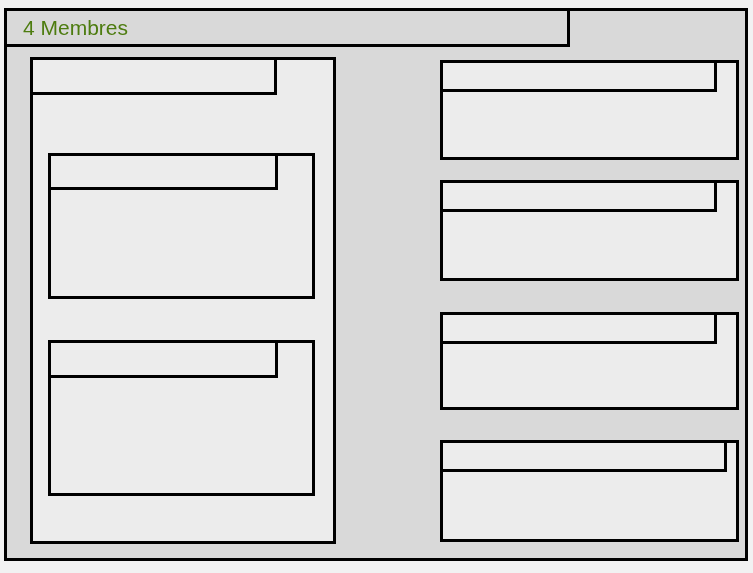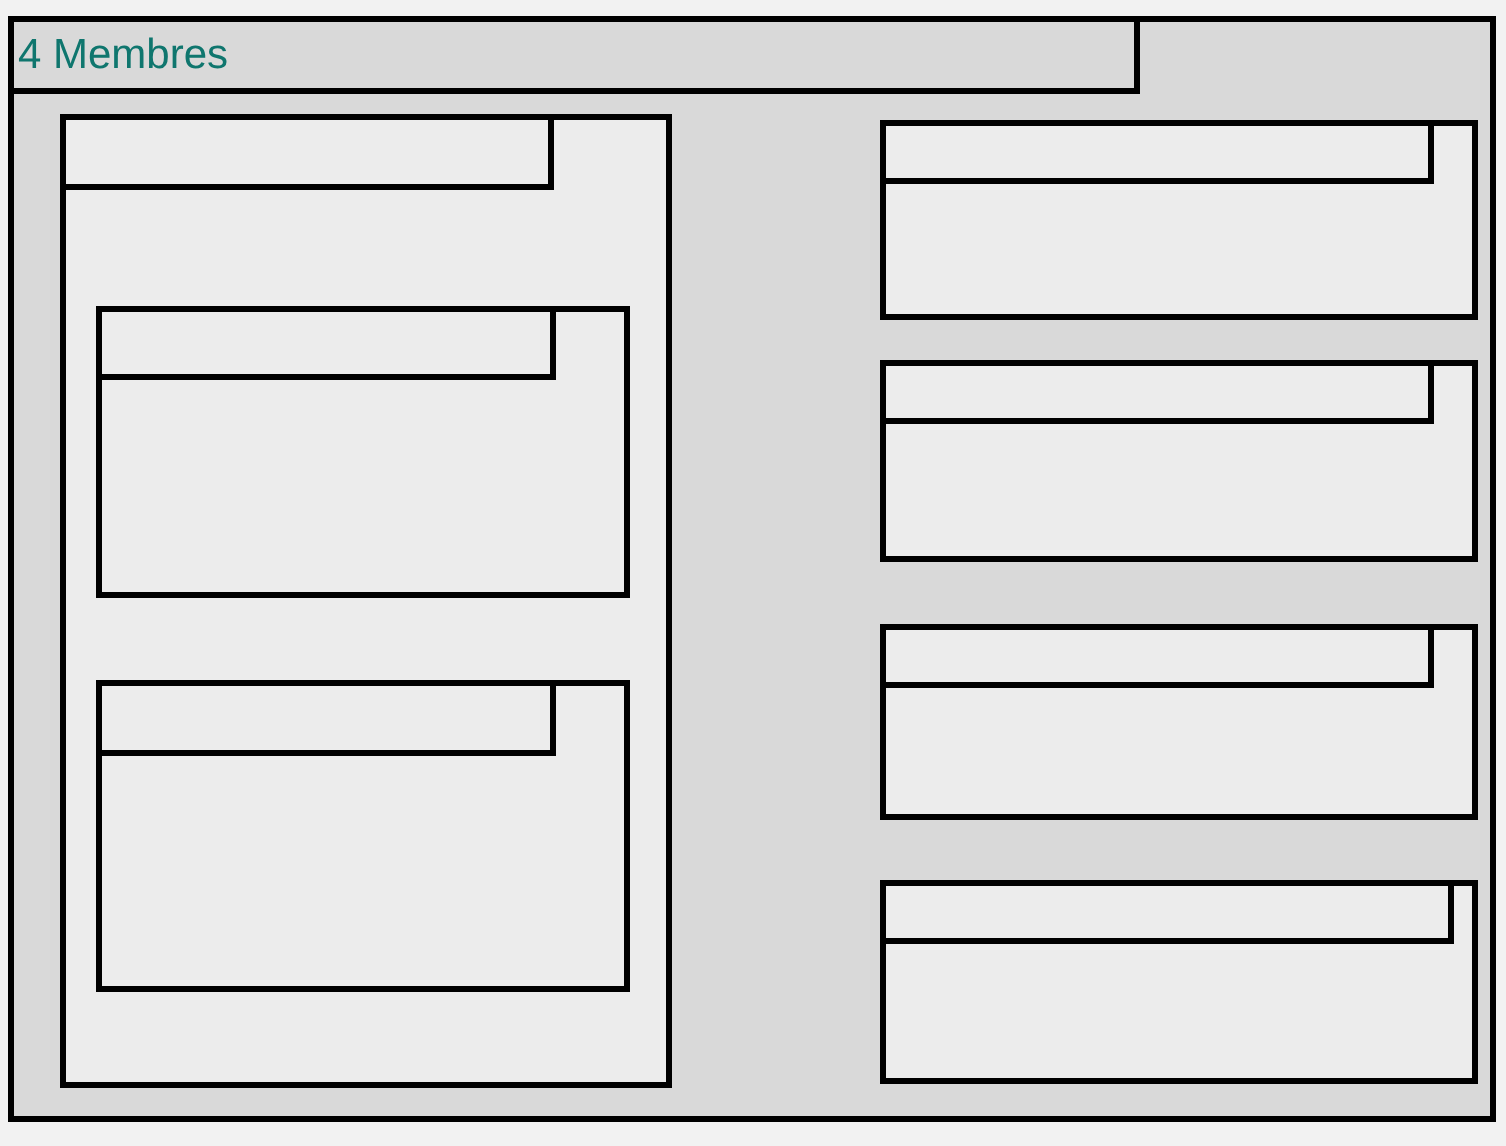--- a/index.html
+++ b/index.html
@@ -26,23 +26,23 @@
   .frame-fill { background: var(--frame-fill, #d9d9d9); }
   .box-fill   { background: var(--box-fill, #ececec); }
 
   
   .outer-frame { left: 4px; top: 8px; width: 744px; height: 553px; }
 
   
   .title-bar {
     left: 4px; top: 8px; width: 566px; height: 39px;
     display: flex; align-items: center;
-    padding-left: 2px;
+    padding-left: 16px;
     font-size: 21px;
-    color: #0f766e;
+    color: #4d7c0f;
     white-space: nowrap;
   }
 
   
   .left-panel      { left: 30px; top: 57px;  width: 306px; height: 487px; }
   .left-panel-tab  { left: 30px; top: 57px;  width: 247px; height: 38px; }
 
   
   .sub-box-1      { left: 48px; top: 153px; width: 267px; height: 146px; }
   .sub-box-1-tab  { left: 48px; top: 153px; width: 230px; height: 37px; }

